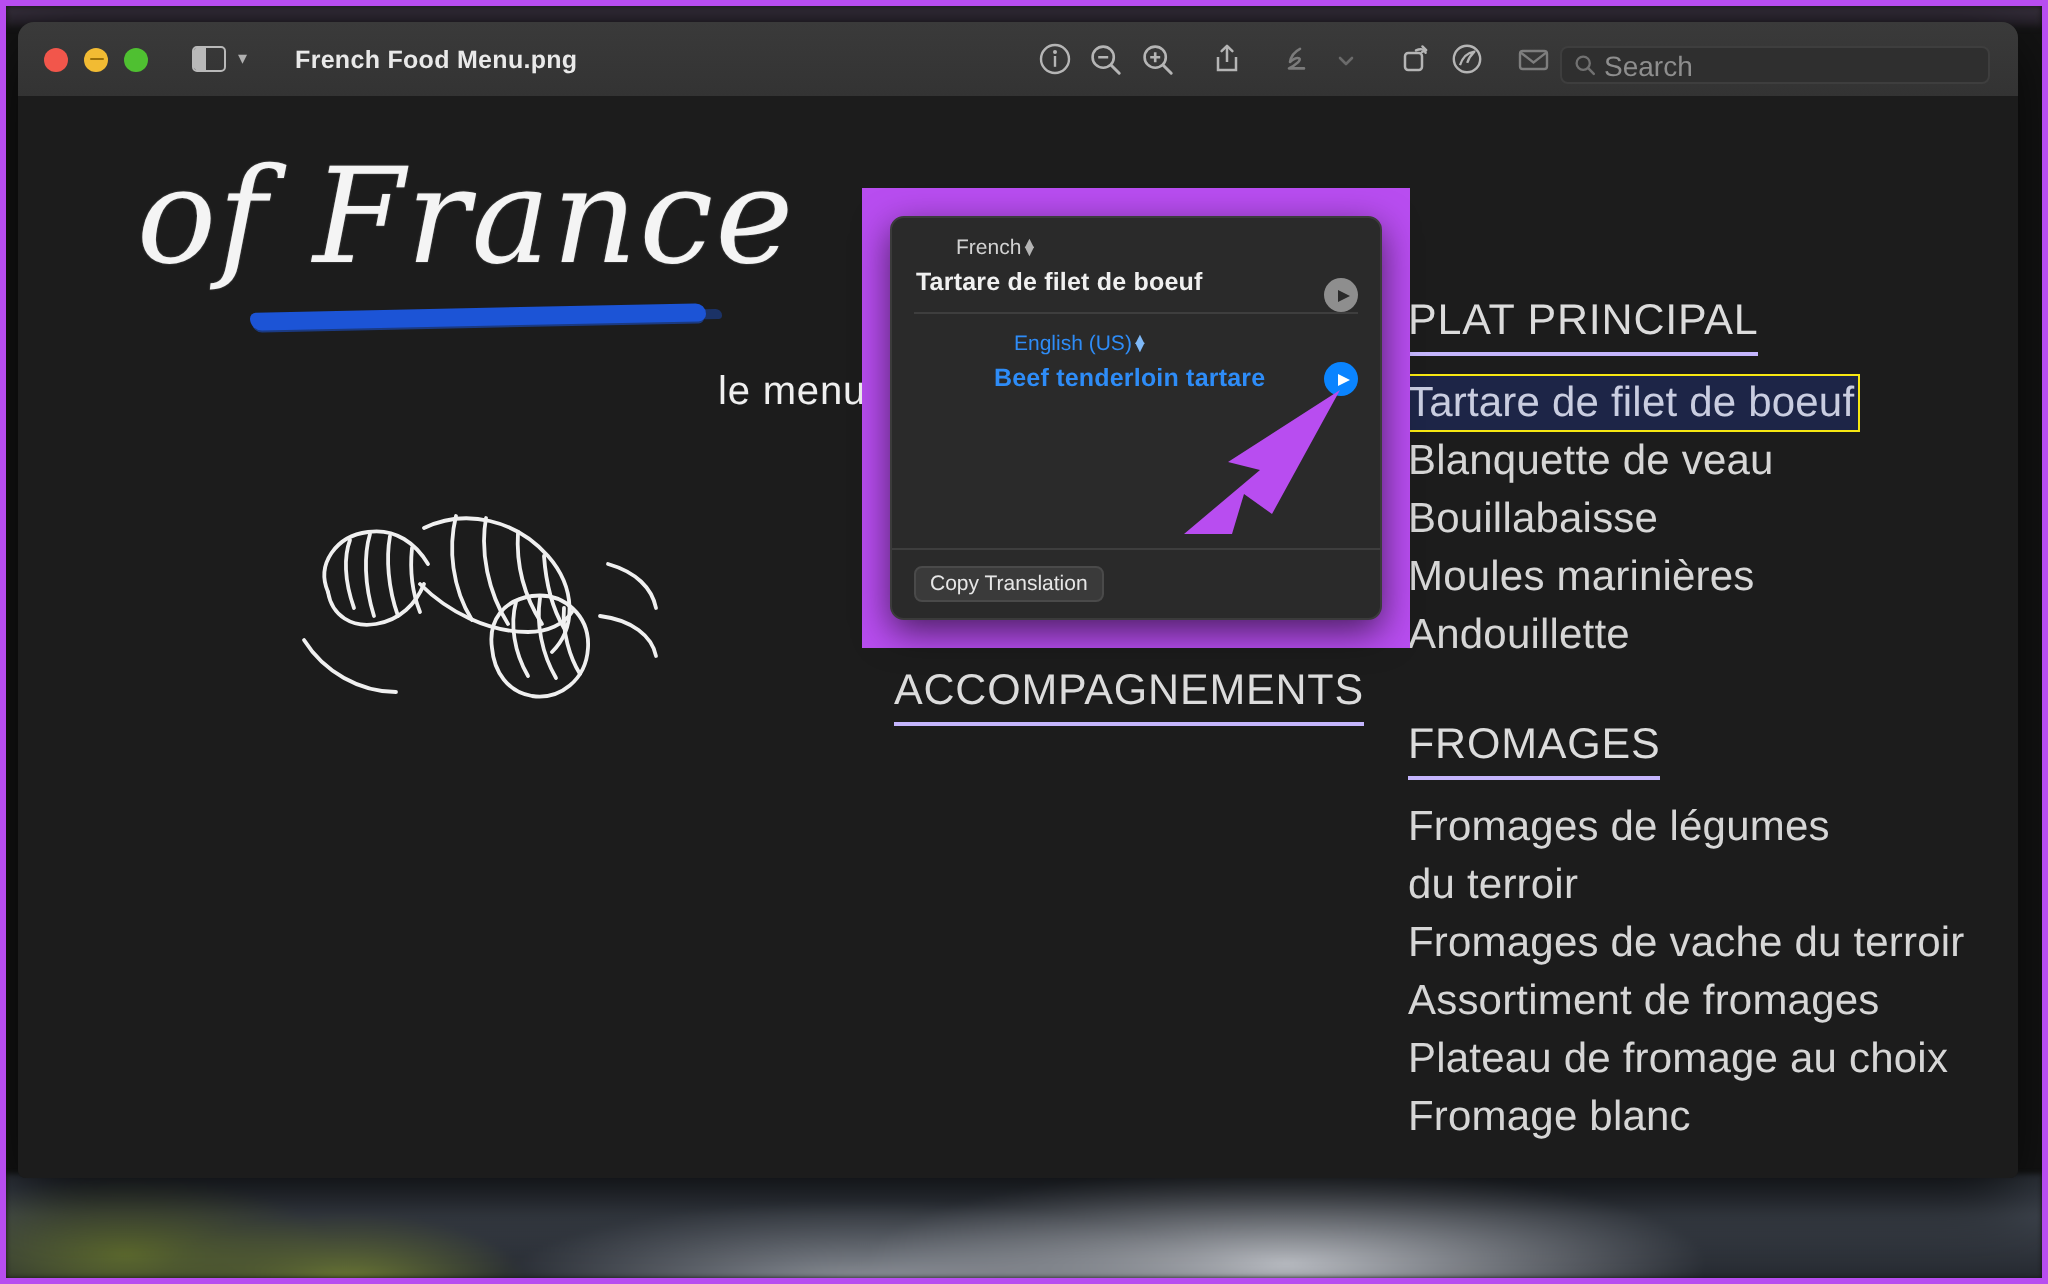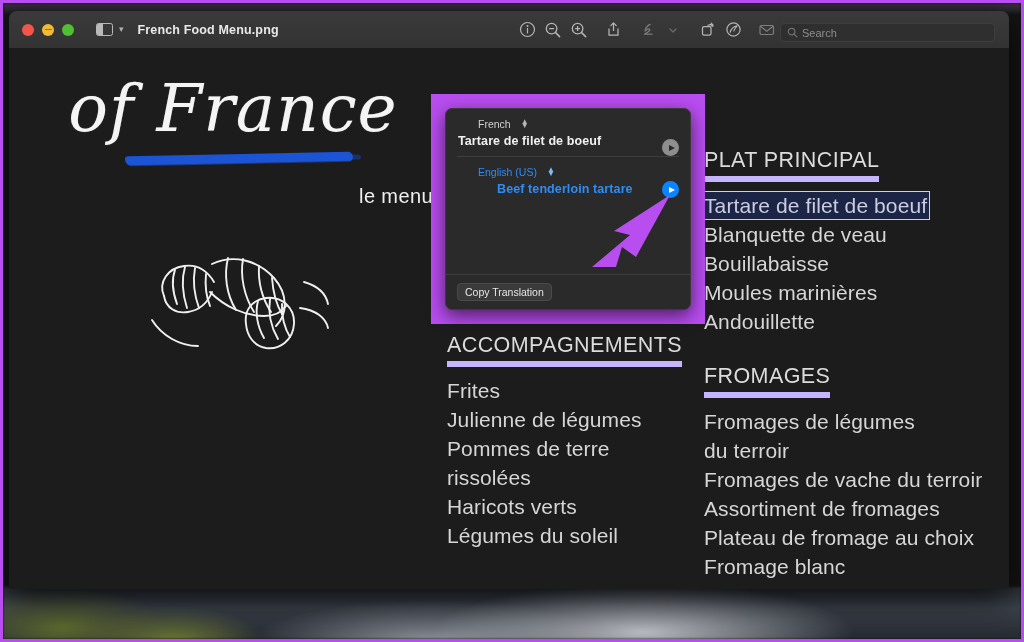--- a/index.html
+++ b/index.html
@@ -67,41 +67,41 @@
     width:17px;height:13px;border:1.3px solid #b9b9b9;border-radius:2.5px;
     position:relative;box-sizing:border-box;
   }
   .sb-icon:before{
     content:"";position:absolute;left:0;top:0;bottom:0;width:6px;
     background:#b9b9b9;border-radius:1.2px 0 0 1.2px;
   }
   .chev-sm{font-size:9px;color:#b0b0b0;line-height:1;}
 
   .win-title{
-    margin-left:14px;color:#e9e9e9;font-size:12.5px;font-weight:bold;
+    margin-left:24px;color:#e9e9e9;font-size:12.5px;font-weight:bold;
     letter-spacing:.15px;
   }
 
   .toolbar{
     position:absolute;left:505px;top:0;height:37px;display:flex;align-items:center;gap:0px;
   }
   .tb-btn{
     width:26px;height:26px;display:flex;align-items:center;justify-content:center;
     cursor:default;
   }
   .tb-btn svg{display:block;}
   .tb-sep{width:8px;}
 
   .searchbox{
     position:absolute;right:14px;top:12px;width:215px;height:19px;
     background:#2f2f2f;border:1px solid #3e3e3e;border-radius:4px;
     display:flex;align-items:center;padding:0 6px;box-sizing:border-box;
   }
   .searchbox .s-ic{margin-right:4px;opacity:.62;display:flex;}
-  .searchbox .s-ph{color:#8e8e8e;font-size:11px;}
+  .searchbox .s-ph{color:#8e8e8e;font-size:14px;}
 
   
   .canvas{
     position:absolute;left:0;right:0;top:37px;bottom:0;
     background:#1c1c1c;overflow:hidden;
   }
 
   
   .hero{
     position:absolute;left:24px;top:14px;width:400px;height:520px;
@@ -131,21 +131,21 @@
   .croissant{margin-top:26px;display:flex;justify-content:center;}
 
   
   .menu-col{position:absolute;}
   .col-mid{left:438px;top:56px;width:250px;}
   .col-right{left:695px;top:100px;width:300px;}
 
   .sec-head{
     color:#dcdcdc;font-size:21.5px;font-weight:400;letter-spacing:.4px;
     padding-bottom:3px;display:inline-block;
-    border-bottom:6px solid #c4b5fd;
+    border-bottom:2px solid #c4b5fd;
   }
   .sec-list{margin-top:9px;}
   .sec-list .item{
     color:#d6d6d6;font-size:21px;font-weight:300;line-height:29px;
     letter-spacing:.1px;white-space:nowrap;
   }
   .sec-block{margin-bottom:22px;}
 
   .item.selected{
     display:inline-block;
@@ -164,23 +164,23 @@
     background:#b84df0;
     box-sizing:border-box;
   }
   .popover{
     position:absolute;left:14px;top:14px;width:246px;height:202px;
     background:#2a2a2a;border:1px solid #3b3b3b;border-radius:7px;
     box-shadow:0 6px 18px rgba(0,0,0,.6);
     box-sizing:border-box;overflow:hidden;
   }
   .pop-sec{padding:9px 12px 8px 12px;position:relative;}
-  .lang-row{display:flex;align-items:center;gap:10px;margin-bottom:4px;padding-left:20px;}
+  .lang-row{display:flex;align-items:center;gap:0;margin-bottom:4px;padding-left:20px;}
   .lang-label{font-size:10.5px;color:#d2d2d2;}
-  .lang-label.blue{color:#2e8cf7;}
+  .lang-label.blue{color:#2e8cf7;margin-left:29px;}
   .ud-chev{
     display:inline-flex;flex-direction:column;line-height:.55;
     font-size:8px;color:#b5b5b5;
   }
   .ud-chev.blue{color:#7fb9f8;}
   .phrase{
     font-size:12.5px;font-weight:bold;color:#f0f0f0;letter-spacing:.1px;
     padding-right:34px;
   }
   .phrase.blue{color:#2e8cf7;padding-left:39px;}
@@ -366,28 +366,20 @@
       <div class="menu-col col-mid">
 
         <div class="sec-block" style="margin-top:178px;">
           <div class="sec-list">
             <div class="item">Vichyssoise</div>
           </div>
         </div>
 
         <div class="sec-block" style="margin-top:22px;">
           <div class="sec-head">ACCOMPAGNEMENTS</div>
-          <div class="sec-list">
-            <div class="item">Frites</div>
-            <div class="item">Julienne de légumes</div>
-            <div class="item">Pommes de terre</div>
-            <div class="item">rissolées</div>
-            <div class="item">Haricots verts</div>
-            <div class="item">Légumes du soleil</div>
-          </div>
         </div>
       </div>
 
       <div class="menu-col col-right">
 
         <div class="sec-block">
           <div class="sec-head">PLAT PRINCIPAL</div>
           <div class="sec-list">
             <div class="item selected">Tartare de filet de boeuf</div>
             <div class="item">Blanquette de veau</div>

